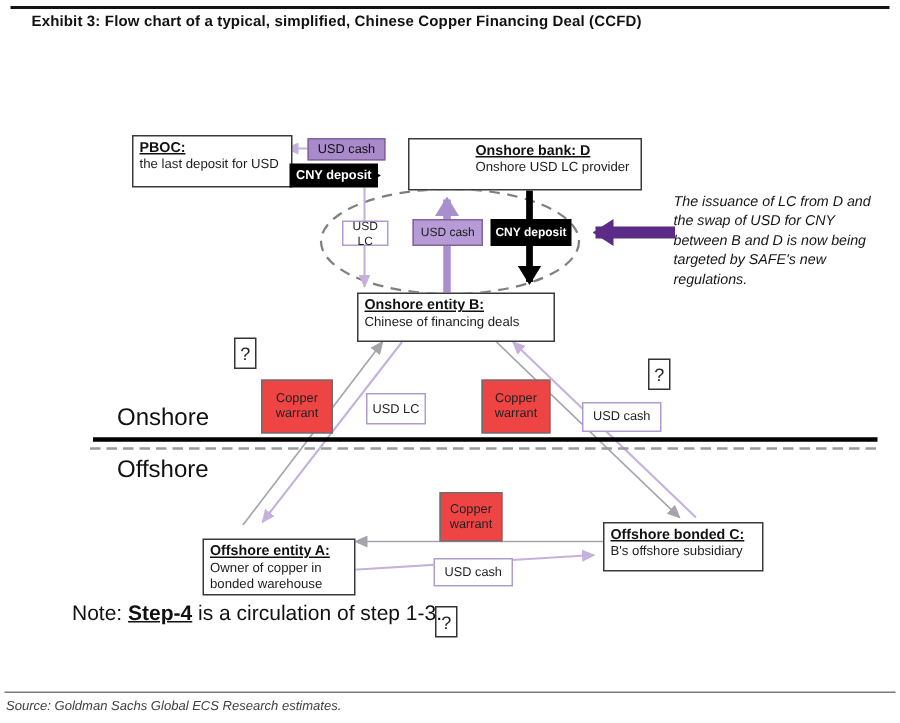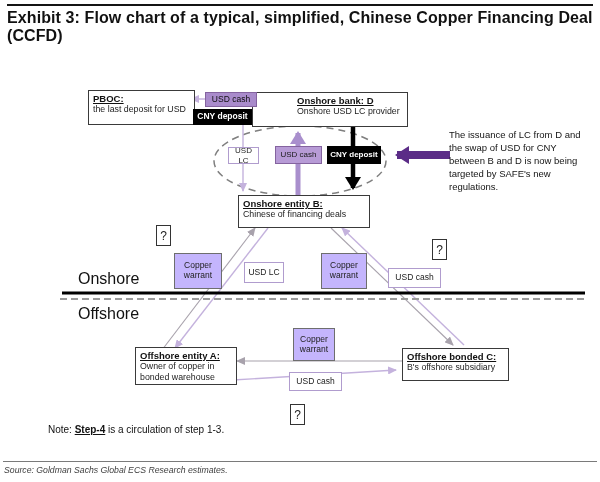--- a/index.html
+++ b/index.html
@@ -1,46 +1,46 @@
 <!DOCTYPE html>
 <html style="--purple_box: #a98bcb; --purple_box_light: #b79bd6; --purple_border: #84639f; --purple_outline: #b09cce; --purple_line: #c4b2dd; --purple_arrow: #a98fcd; --dark_purple: #5b2c87; --gray_line: #a8a2ac;"><head>
 <meta charset="utf-8">
 <style>
   html,body{margin:0;padding:0;background:#fff;}
   .canvas{position:relative;width:600px;height:482px;background:#fff;overflow:hidden;
           font-family:"Liberation Sans","DejaVu Sans",sans-serif;color:#111;}
   .top-rule{position:absolute;left:7px;top:4px;width:586px;height:2px;background:#141414;}
-  .title{position:absolute;left:7px;top:9px;font-size:16px;font-weight:bold;letter-spacing:.1px;}
+  .title{position:absolute;left:21px;top:9px;font-size:10px;font-weight:bold;letter-spacing:.1px;}
 
   .layer{position:absolute;left:0;top:0;z-index:1;}
 
   
   .node{position:absolute;background:#fff;border:1.2px solid #3a3a3a;padding:2px 4px 1px 4px;
         z-index:2;line-height:1.2;}
   .node-title{font-weight:bold;text-decoration:underline;font-size:9.5px;white-space:nowrap;display:block;}
   .node-sub{font-size:8.8px;color:#1c1c1c;display:block;}
 
   
   .flow{position:absolute;z-index:2;display:flex;align-items:center;justify-content:center;
         font-size:8.5px;text-align:center;line-height:1.15;box-sizing:border-box;}
   .purple-solid{background:var(--purple_box);border:1px solid var(--purple_border);color:#101010;}
   .purple-solid-light{background:var(--purple_box_light);border:1px solid var(--purple_border);color:#1a1a1a;}
   .black-solid{background:#000;color:#fff;font-weight:bold;}
   .purple-outline{background:#fff;border:1.2px solid var(--purple_outline);color:#222;}
-  .gray-outline{background:#c4b5fd;border:1.2px solid #6e6e6e;color:#222;}
+  .gray-outline{background:#ef4444;border:1.2px solid #6e6e6e;color:#222;}
 
   .qmark{position:absolute;width:13px;height:19px;border:1.3px solid #333;background:#fff;z-index:2;
          display:flex;align-items:center;justify-content:center;font-size:12px;color:#222;}
 
   .region-label{position:absolute;font-size:16px;color:#111;z-index:2;}
 
   .annotation{position:absolute;left:449px;top:128px;width:143px;font-size:9.5px;line-height:13px;
-              color:#141414;z-index:2;}
+              color:#141414;z-index:2;font-style:italic;}
 
-  .note{position:absolute;left:48px;top:424px;font-size:10px;z-index:2;}
+  .note{position:absolute;left:48px;top:400px;font-size:14px;z-index:2;}
   .note-step{font-weight:bold;text-decoration:underline;}
 
   .source-rule{position:absolute;left:3px;top:461px;width:594px;height:1px;background:#7a7a7a;}
   .source{position:absolute;left:4px;top:465px;font-size:8.7px;font-style:italic;color:#3f3f3f;z-index:2;}
 
   
   .ln-gray{stroke:var(--gray_line);stroke-width:1.1;fill:none;}
   .ln-lpurple{stroke:var(--purple_line);stroke-width:1.4;fill:none;}
   .ln-black-thin{stroke:#000;stroke-width:1.2;fill:none;}
   .ln-upurple{stroke:var(--purple_arrow);stroke-width:5;fill:none;}
@@ -102,31 +102,31 @@
 
     <line class="divider-solid" x1="62" y1="293" x2="585" y2="293"></line>
     <line class="divider-dash" x1="60" y1="299" x2="586" y2="299"></line>
   </svg>
 
   <div class="node" style="left:88px;top:90px;width:97px;height:30px;">
     <span class="node-title">PBOC:</span>
     <span class="node-sub">the last deposit for USD</span>
   </div>
 
-  <div class="node" style="left:252px;top:92px;width:106px;height:30px;padding-left:44px;">
+  <div class="node" style="left:272px;top:92px;width:106px;height:30px;padding-left:44px;">
     <span class="node-title">Onshore bank: D</span>
     <span class="node-sub">Onshore USD LC provider</span>
   </div>
 
   <div class="node" style="left:238px;top:195px;width:122px;height:28px;">
     <span class="node-title">Onshore entity B:</span>
     <span class="node-sub">Chinese of financing deals</span>
   </div>
 
-  <div class="node" style="left:135px;top:347px;width:92px;height:33px;">
+  <div class="node" style="left:135px;top:359px;width:92px;height:33px;">
     <span class="node-title">Offshore entity A:</span>
     <span class="node-sub">Owner of copper in bonded warehouse</span>
   </div>
 
   <div class="node" style="left:402px;top:348px;width:97px;height:28px;">
     <span class="node-title">Offshore bonded C:</span>
     <span class="node-sub">B's offshore subsidiary</span>
   </div>
 
   <div class="flow purple-solid" style="left:205px;top:92px;width:52px;height:15px;">USD cash</div>

